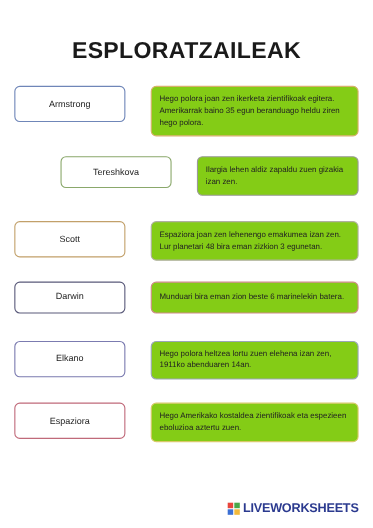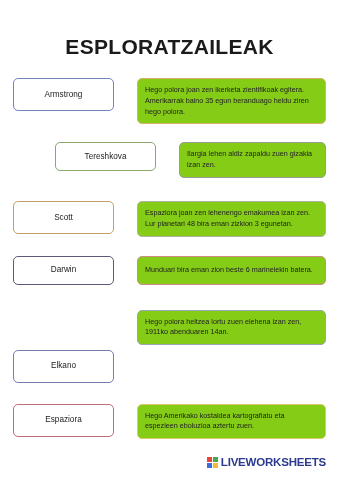--- a/index.html
+++ b/index.html
@@ -171,36 +171,36 @@
       <div class="name-box" style="border-color: rgb(90, 90, 122);">
         <span class="name-label">Darwin</span>
       </div>
       <div class="spacer"></div>
       <div class="desc-box" style="border-color: rgb(208, 138, 138);">
         <span class="desc-text">Munduari bira eman zion beste 6 marinelekin batera.</span>
       </div>
     </div>
 
     <div class="row row-5">
-      <div class="name-box" style="border-color: rgb(123, 123, 176); margin-top: 40px;">
+      <div class="name-box" style="border-color: rgb(123, 123, 176);">
         <span class="name-label">Elkano</span>
       </div>
       <div class="spacer"></div>
       <div class="desc-box" style="border-color: rgb(154, 166, 184);">
         <span class="desc-text">Hego polora heltzea lortu zuen elehena izan zen, 1911ko abenduaren 14an.</span>
       </div>
     </div>
 
     <div class="row row-6">
       <div class="name-box" style="border-color: rgb(192, 106, 122);">
         <span class="name-label">Espaziora</span>
       </div>
       <div class="spacer"></div>
       <div class="desc-box" style="border-color: rgb(216, 201, 106);">
-        <span class="desc-text">Hego Amerikako kostaldea kartografiatu eta espezieen eboluzioa aztertu zuen.</span>
+        <span class="desc-text">Hego Amerikako kostaldea zientifikoak eta espezieen eboluzioa aztertu zuen.</span>
       </div>
     </div>
 
   </div>
 
   <div class="footer">
     <span class="lw-mark">
       <i style="background: rgb(232, 69, 60);"></i>
       <i style="background: rgb(74, 168, 74);"></i>
       <i style="background: rgb(59, 111, 212);"></i>

